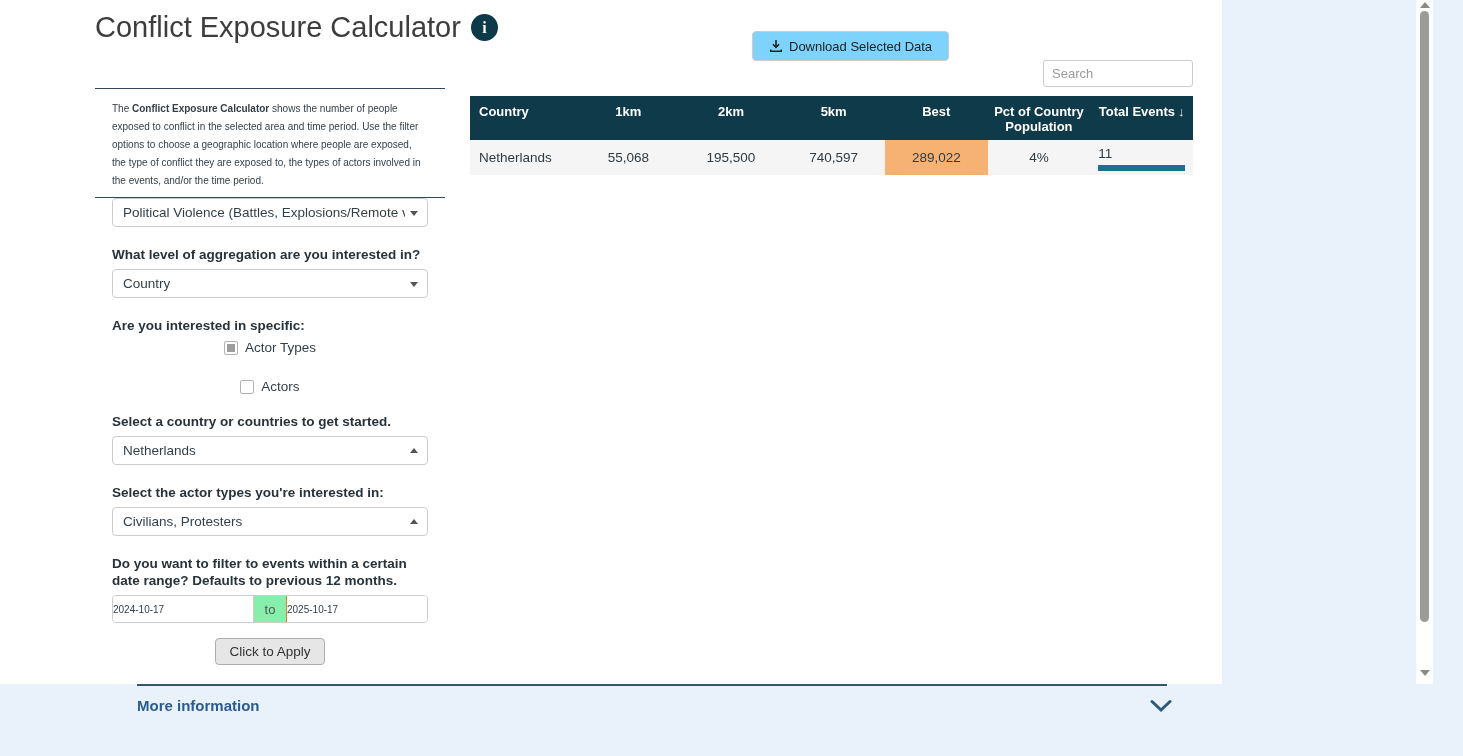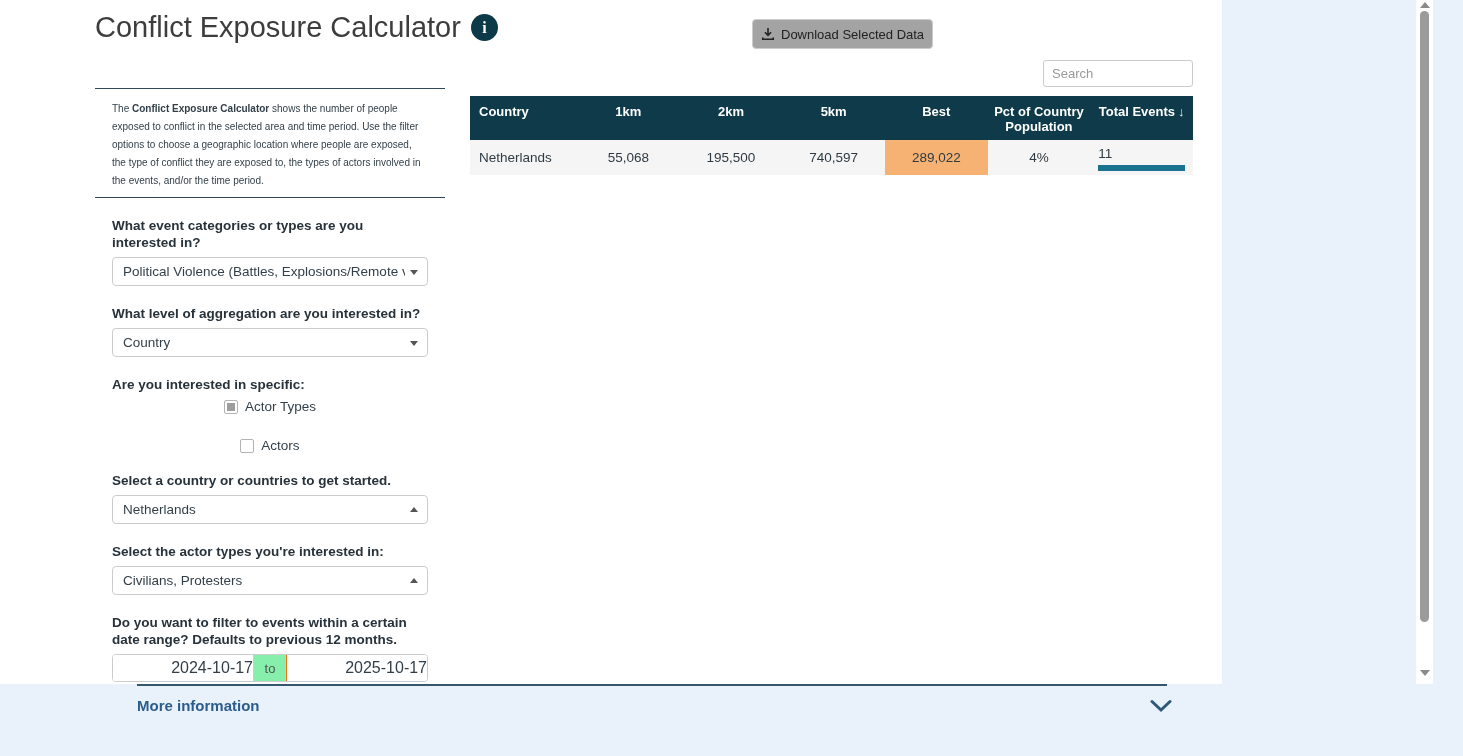--- a/index.html
+++ b/index.html
@@ -23,23 +23,23 @@
     display:flex; align-items:center; gap:10px;
   }
   .info-icon {
     display:inline-flex; align-items:center; justify-content:center;
     width:27px; height:27px; border-radius:50%;
     background:#0d3a49; color:#ffffff;
     font-size:16px; font-weight:700; font-family:"Liberation Serif", serif;
     cursor:pointer;
   }
   .download-btn {
-    position:absolute; left:752px; top:19px; height:30px;
-    background:#a3a3a3; border:1px solid #cccccc; border-radius:4px;
-    display:flex; align-items:center; gap:6px; padding:0 8px;
+    position:absolute; left:752px; top:31px; height:30px;
+    background:#7dd3fc; border:1px solid #cccccc; border-radius:4px;
+    display:flex; align-items:center; gap:6px; padding:0 16px;
     font-size:13px; color:#222222; cursor:pointer;
   }
   .search-input {
     position:absolute; left:1043px; top:60px; width:150px; height:27px;
     border:1px solid #cccccc; border-radius:3px; padding:0 8px;
     font-size:13px; color:#333; font-family:"Liberation Sans", sans-serif;
   }
   .search-input::placeholder { color:#9a9a9a; }
 
   
@@ -68,21 +68,21 @@
     font-size:13.5px; color:#333f48;flex-direction:column;
   }
   .checkbox-item { display:flex; align-items:center; gap:7px; cursor:pointer; }
   .cb { width:14px; height:14px; border:1px solid #b3b3b3; border-radius:2px; background:#fff; display:inline-flex; align-items:center; justify-content:center; }
   .cb.filled::after { content:""; width:8px; height:8px; background:#9d9d9d; }
   .date-group {
     margin:6px 17px 0 17px; height:28px; display:flex;
     border:1px solid #cccccc; border-radius:4px; overflow:hidden; background:#fff;
   }
   .date-group input {
-    flex:1; border:none; text-align:right; font-size:16px; color:#333f48;
+    flex:1; border:none; text-align:left; font-size:10px; color:#333f48;
     font-family:"Liberation Sans", sans-serif; min-width:0; background:#fff;
   }
   .date-sep {
     width:34px; background:#86efac; border-left:1px solid #cccccc; border-right:1px solid #f97316;
     display:flex; align-items:center; justify-content:center; font-size:13px; color:#555;
   }
   .apply-wrap { margin-top:15px; text-align:center; }
   .apply-btn {
     display:inline-block; padding:5px 13px;
     background:#e6e6e6; border:1px solid #adadad; border-radius:4px;
@@ -159,21 +159,20 @@
     <span>Download Selected Data</span>
   </button>
 
   <input class="search-input" type="text" placeholder="Search" style="">
 
   <div class="sidebar">
     <div class="rule"></div>
     <p class="description"><span>The </span><b>Conflict Exposure Calculator</b><span> shows the number of people exposed to conflict in the selected area and time period. Use the filter options to choose a geographic location where people are exposed, the type of conflict they are exposed to, the types of actors involved in the events, and/or the time period.</span></p>
     <div class="rule"></div>
 
-    <div class="filter-label">What event categories or types are you interested in?</div>
     <div class="select-box">
       <span class="val">Political Violence (Battles, Explosions/Remote viole</span>
       <span class="caret down"></span>
     </div>
 
     <div class="filter-label">What level of aggregation are you interested in?</div>
     <div class="select-box">
       <span class="val">Country</span>
       <span class="caret down"></span>
     </div>

